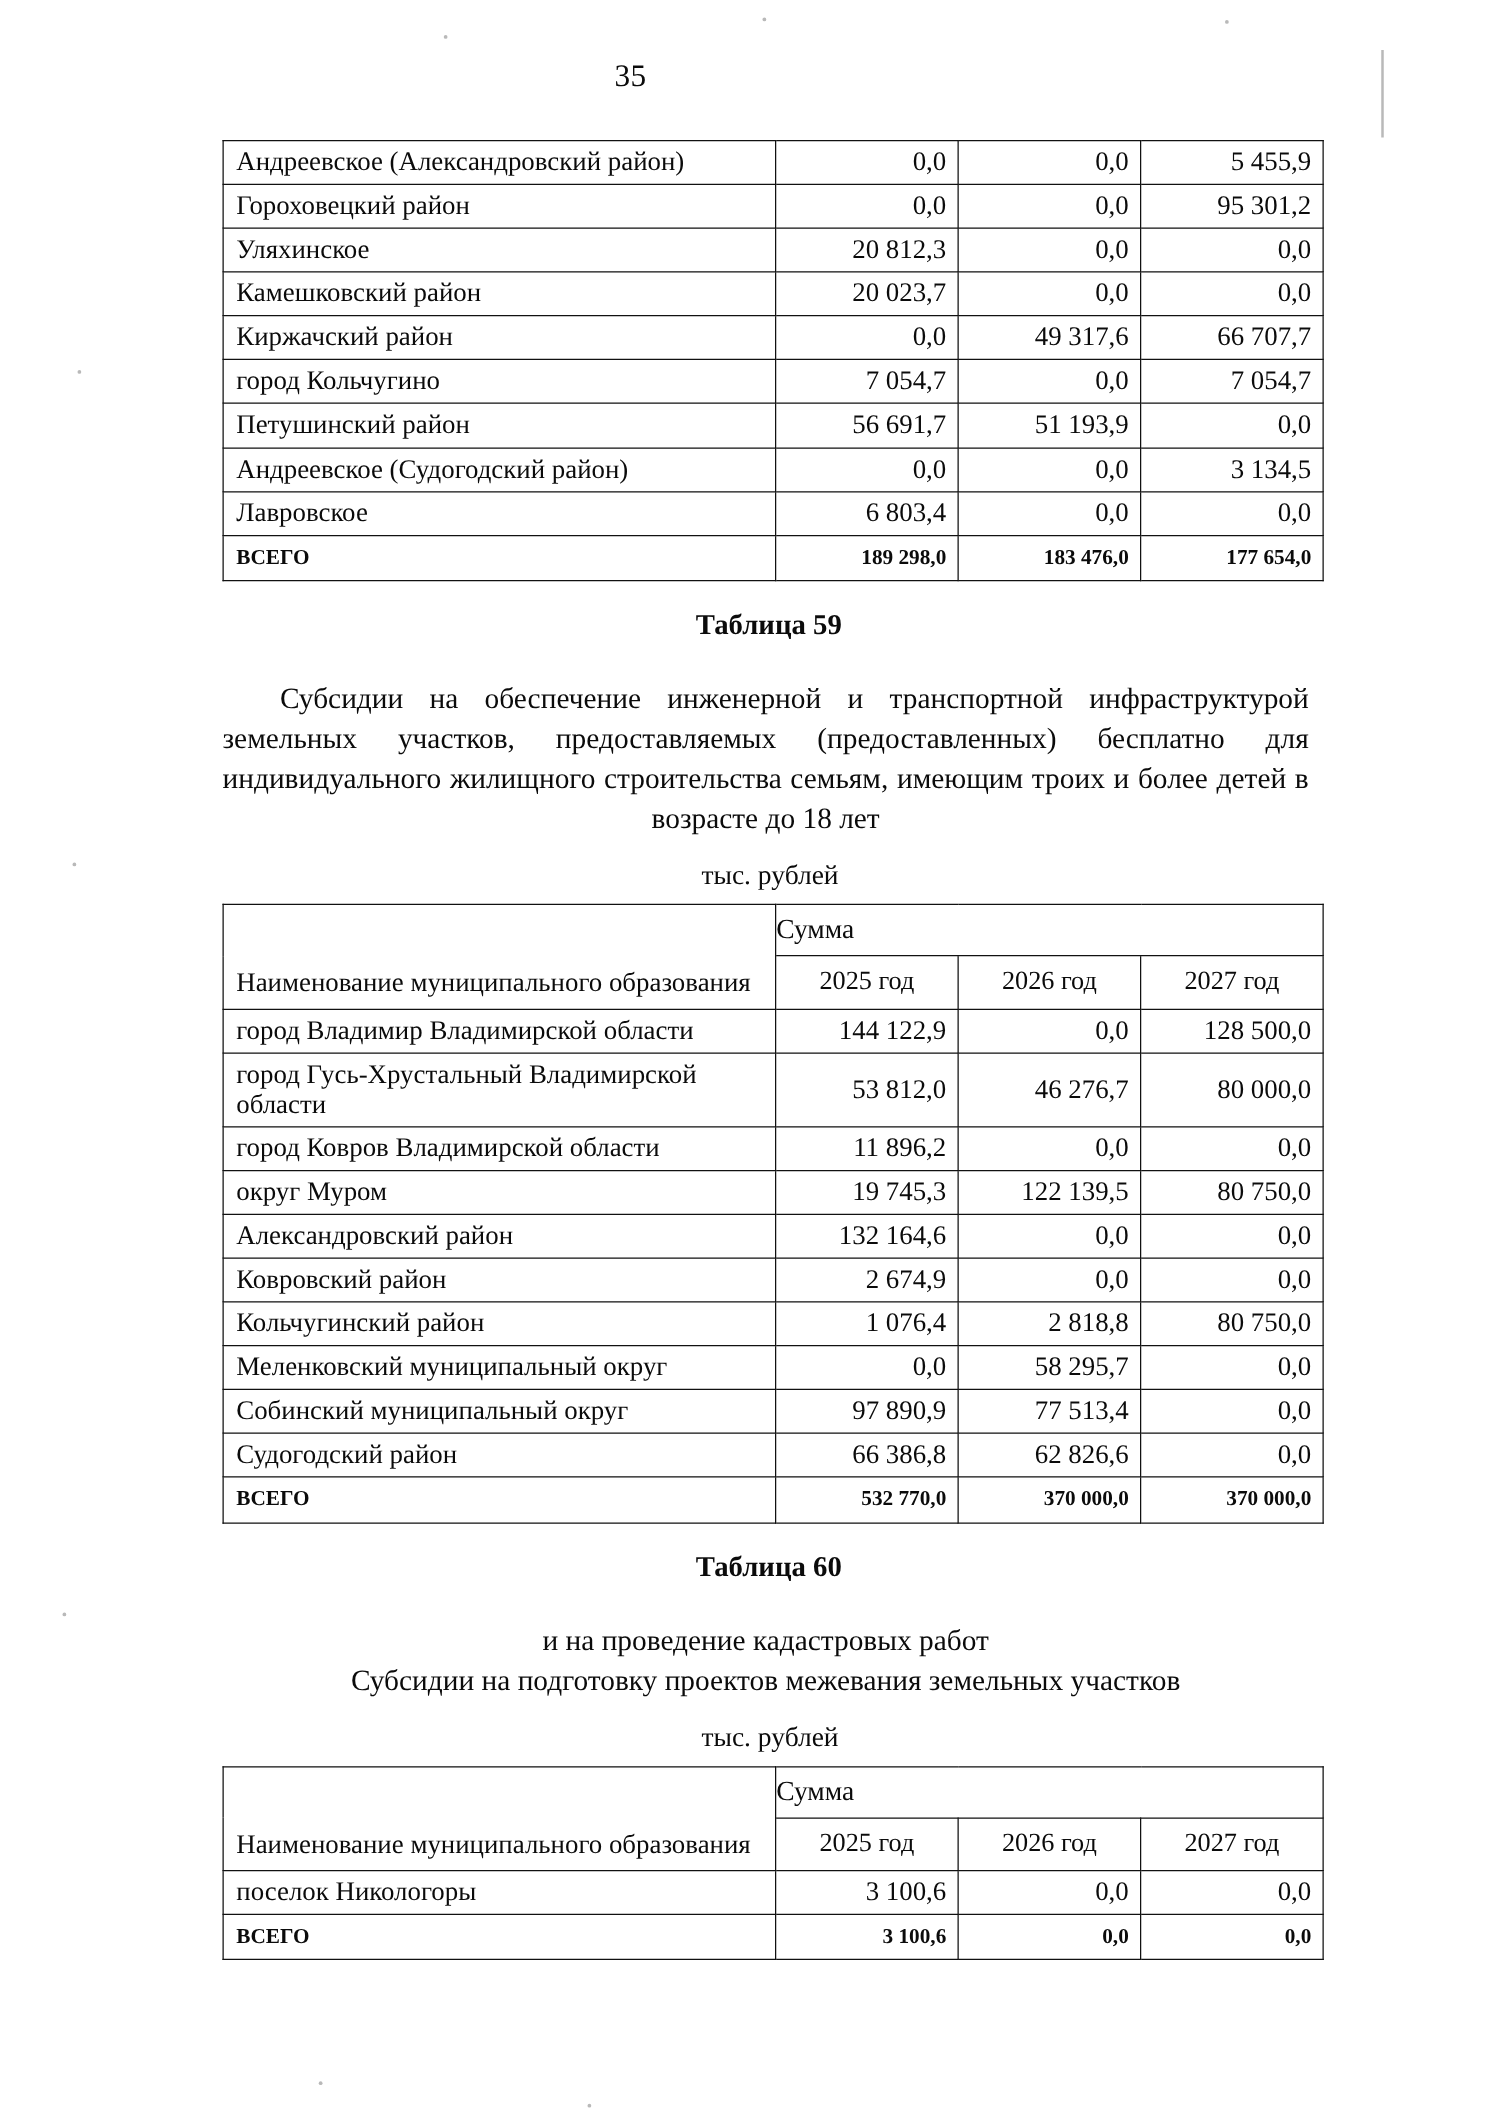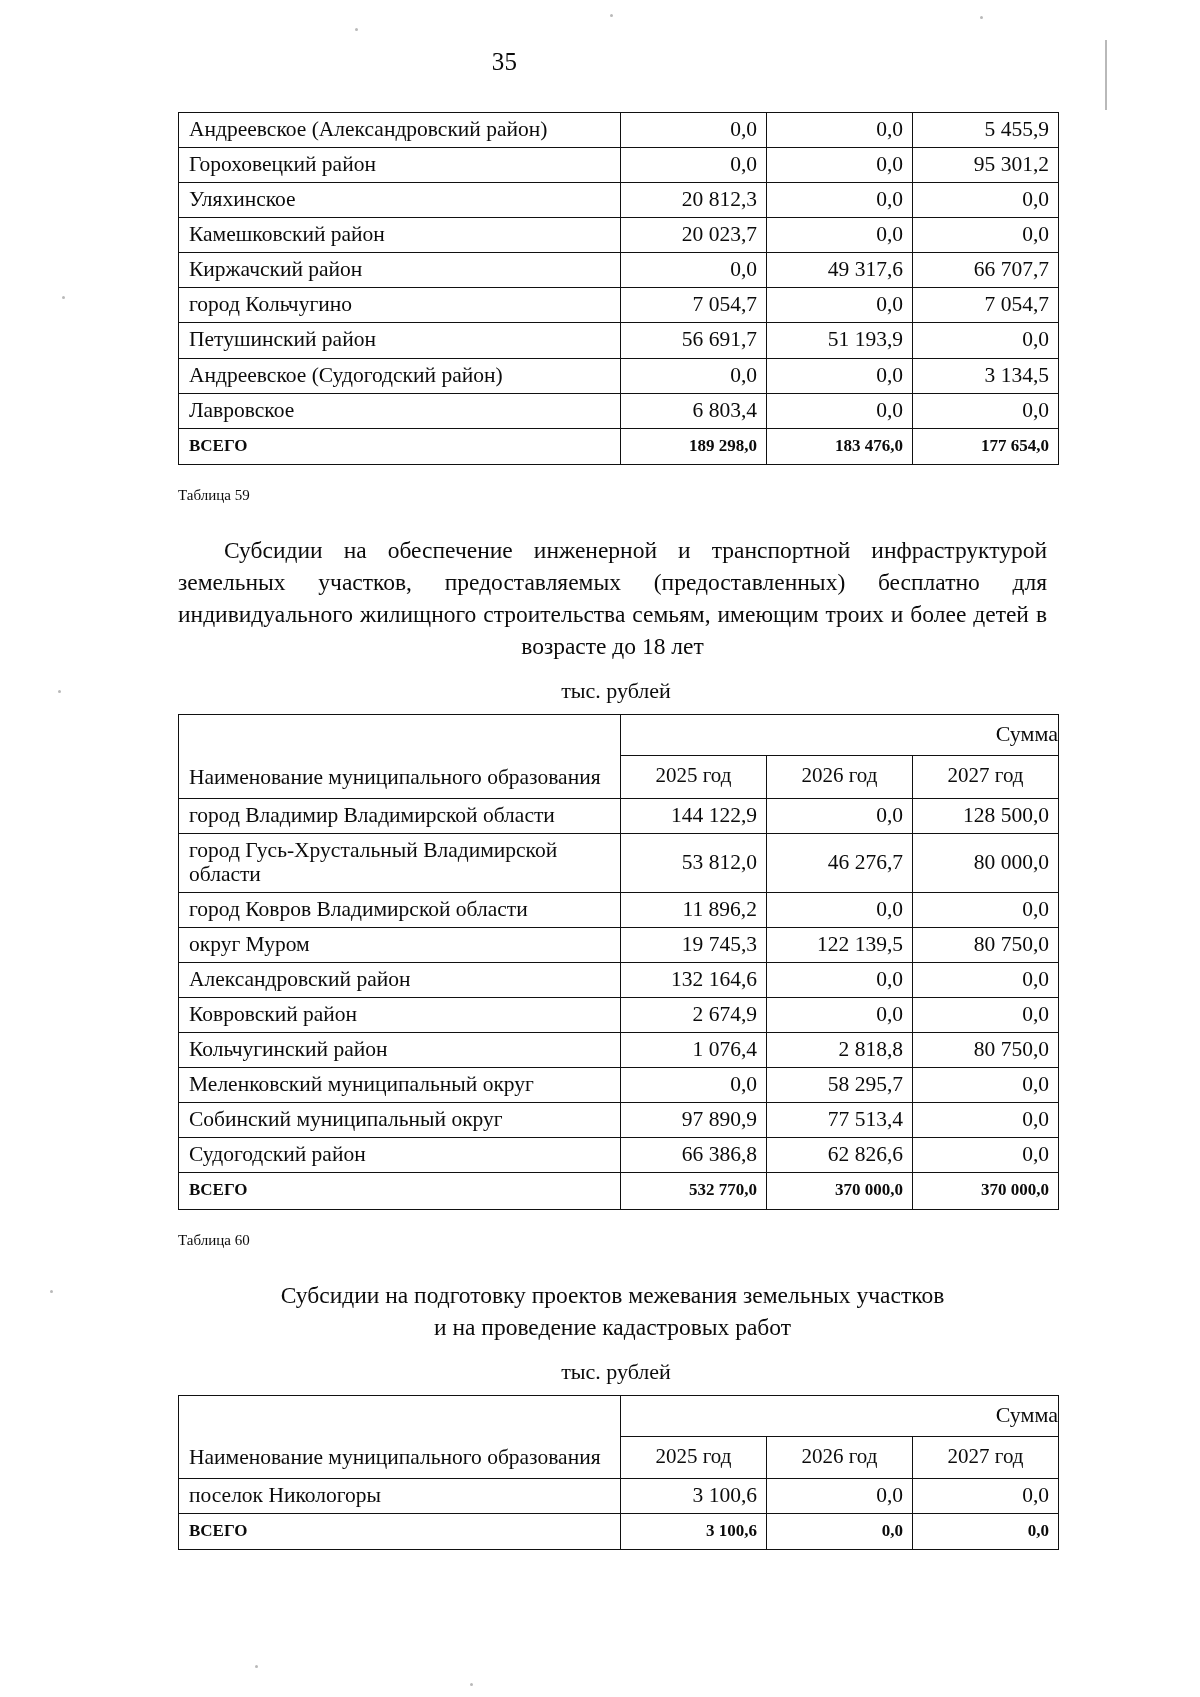--- a/index.html
+++ b/index.html
@@ -54,21 +54,21 @@
     padding-right:9px;
     white-space:nowrap;
   }
   table.fin tr.total td{
     font-weight:bold;
     font-size:17px;
     padding-top:7px;
     padding-bottom:9px;
   }
   table.fin th.grp{
-    text-align:right;
+    text-align:left;
     font-size:22px;
     padding:7px 0 8px 0;
   }
   table.fin th.yr{
     text-align:center;
     font-size:21px;
     padding:8px 0 10px 0;
   }
   table.fin th.mo{
     text-align:left;
@@ -76,24 +76,25 @@
     padding-left:10px;
     vertical-align:bottom;
     padding-bottom:9px;
   }
 
   col.c-name{width:442px;}
   col.c-y{width:146px;}
 
   
   .tablabel{
-    text-align:left;
-    font-size:15px;
+    text-align:center;
+    font-size:23px;
     margin:22px 0 0 0;
     padding-right:6px;
+    font-weight:bold;
   }
   .caption{
     text-align:center;
     font-size:23.5px;
     line-height:1.37;
     margin:30px 11px 0 0;
   }
   .caption.indent{
     text-align:justify;
     text-indent:46px;
@@ -288,22 +289,22 @@
           <td class="num">532 770,0</td>
           <td class="num">370 000,0</td>
           <td class="num">370 000,0</td>
         </tr>
       </tbody>
     </table>
 
     <div class="tablabel">Таблица 60</div>
 
     <div class="caption">
+      <div>и на проведение кадастровых работ</div>
       <div>Субсидии на подготовку проектов межевания земельных участков</div>
-      <div>и на проведение кадастровых работ</div>
     </div>
 
     <div class="units">тыс. рублей</div>
 
     <table class="fin">
       <colgroup>
           <col class="c-name">
           <col class="c-y">
           <col class="c-y">
           <col class="c-y">

